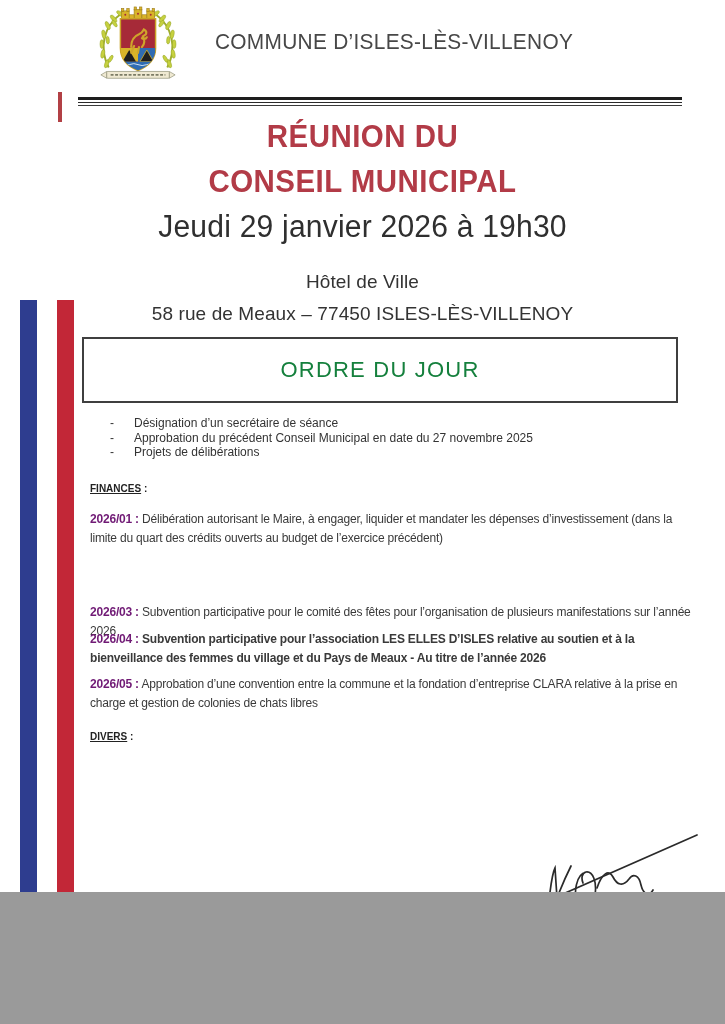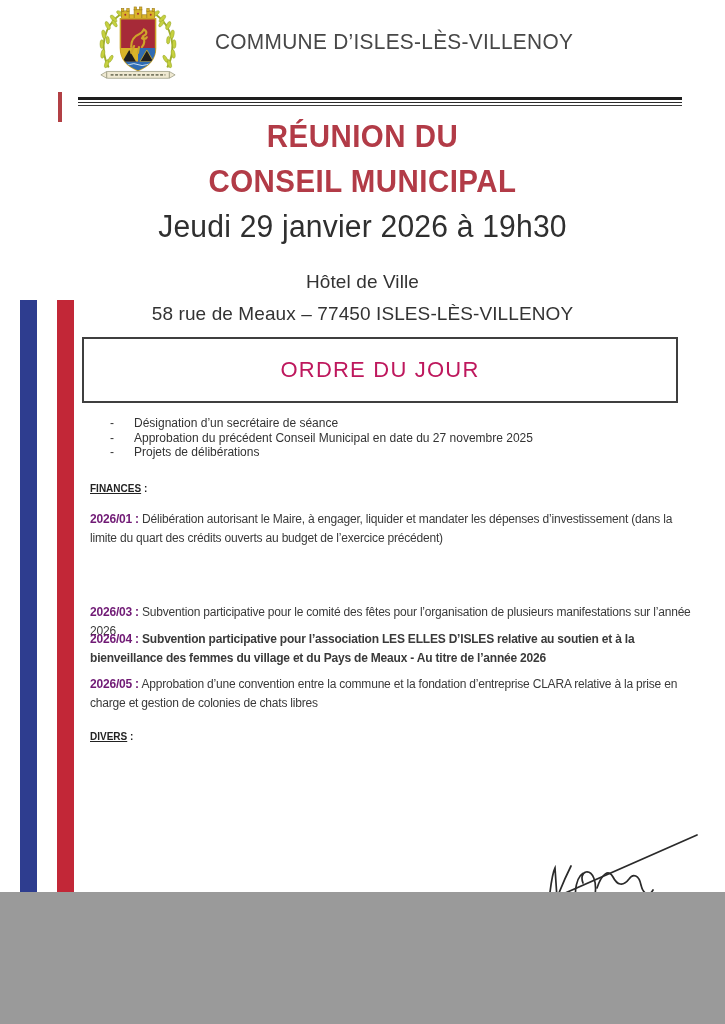--- a/index.html
+++ b/index.html
@@ -29,21 +29,21 @@
   .date-line{position:absolute;left:0;top:209px;width:100%;text-align:center;
     color:#2f2f2f;font-size:31px;font-weight:400;letter-spacing:.2px;transform:scaleX(.97);}
   .venue{position:absolute;left:0;width:100%;text-align:center;color:#333;
     font-size:19px;letter-spacing:.1px;}
   .venue-1{top:271px;}
   .venue-2{top:303px;}
   
   .agenda-box{
     position:absolute;left:82px;top:337px;width:592px;height:62px;
     border:2px solid #3f3f3f;display:flex;align-items:center;justify-content:center;
-    font-size:22px;color:#be185d;letter-spacing:1.2px;
+    font-size:22px;color:#15803d;letter-spacing:1.2px;
   }
   
   .bullets{position:absolute;left:110px;top:416px;width:560px;font-size:12px;color:#333;}
   .bullet-row{display:flex;line-height:14.6px;}
   .bullet-dash{width:24px;flex:none;}
   
   .sec-heading{position:absolute;left:90px;font-size:10px;font-weight:700;color:#222;}
   .sec-heading .u{text-decoration:underline;}
   .para{position:absolute;left:90px;width:612px;font-size:12px;line-height:19px;
     color:#3a3a3a;letter-spacing:-.2px;}

